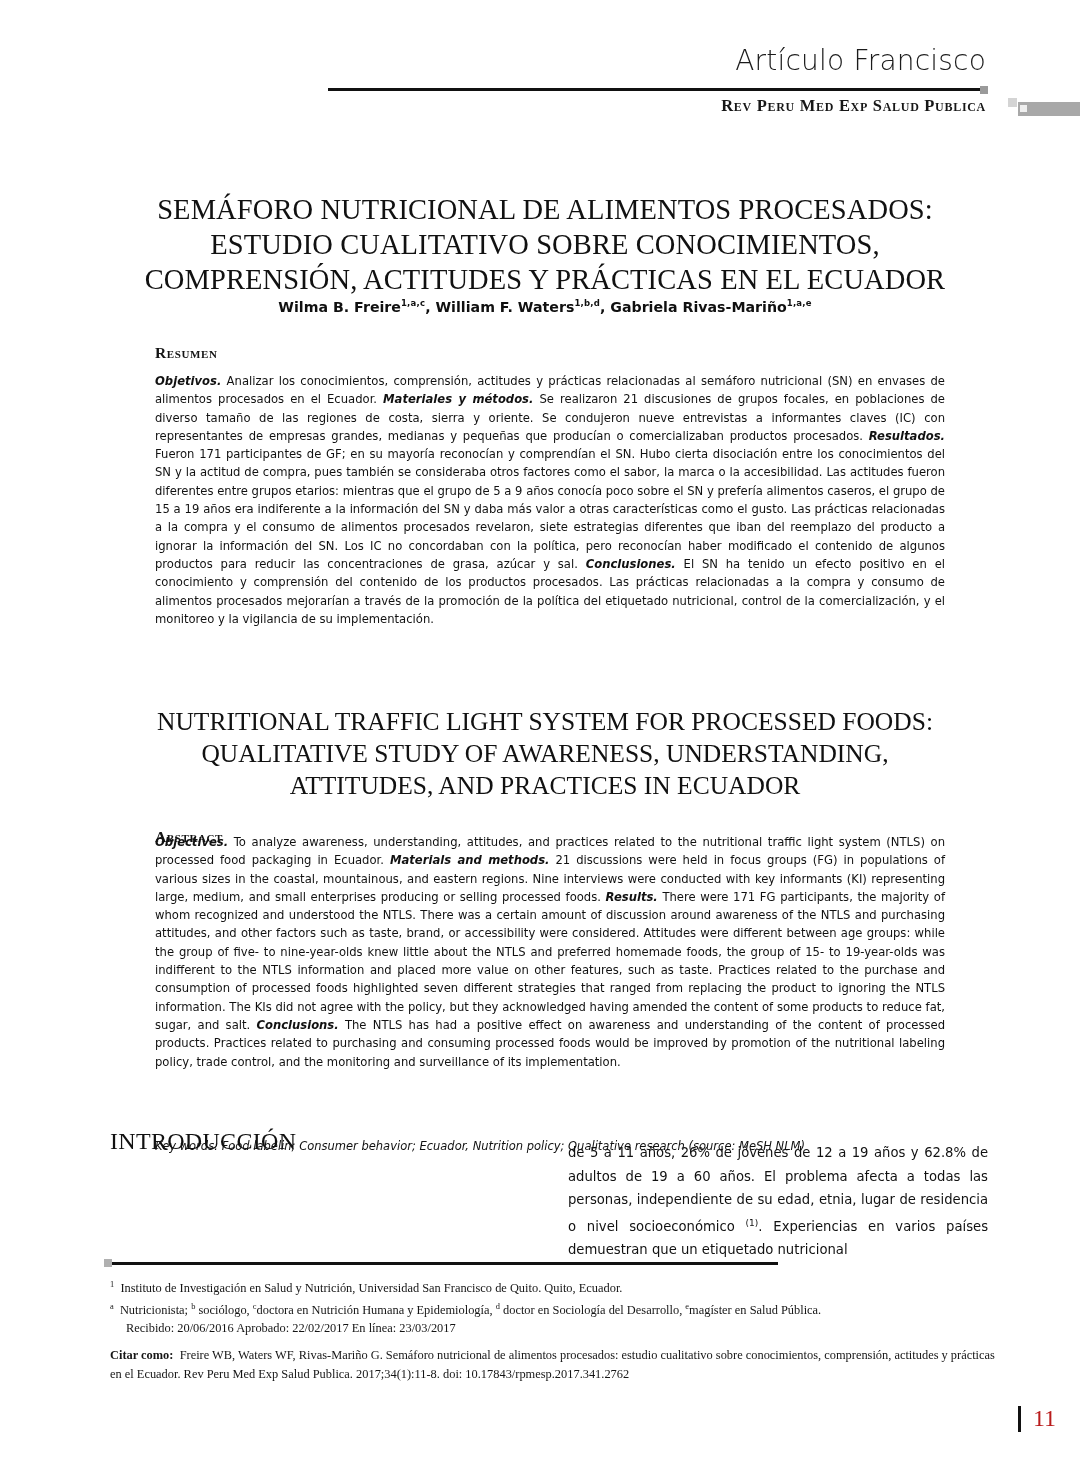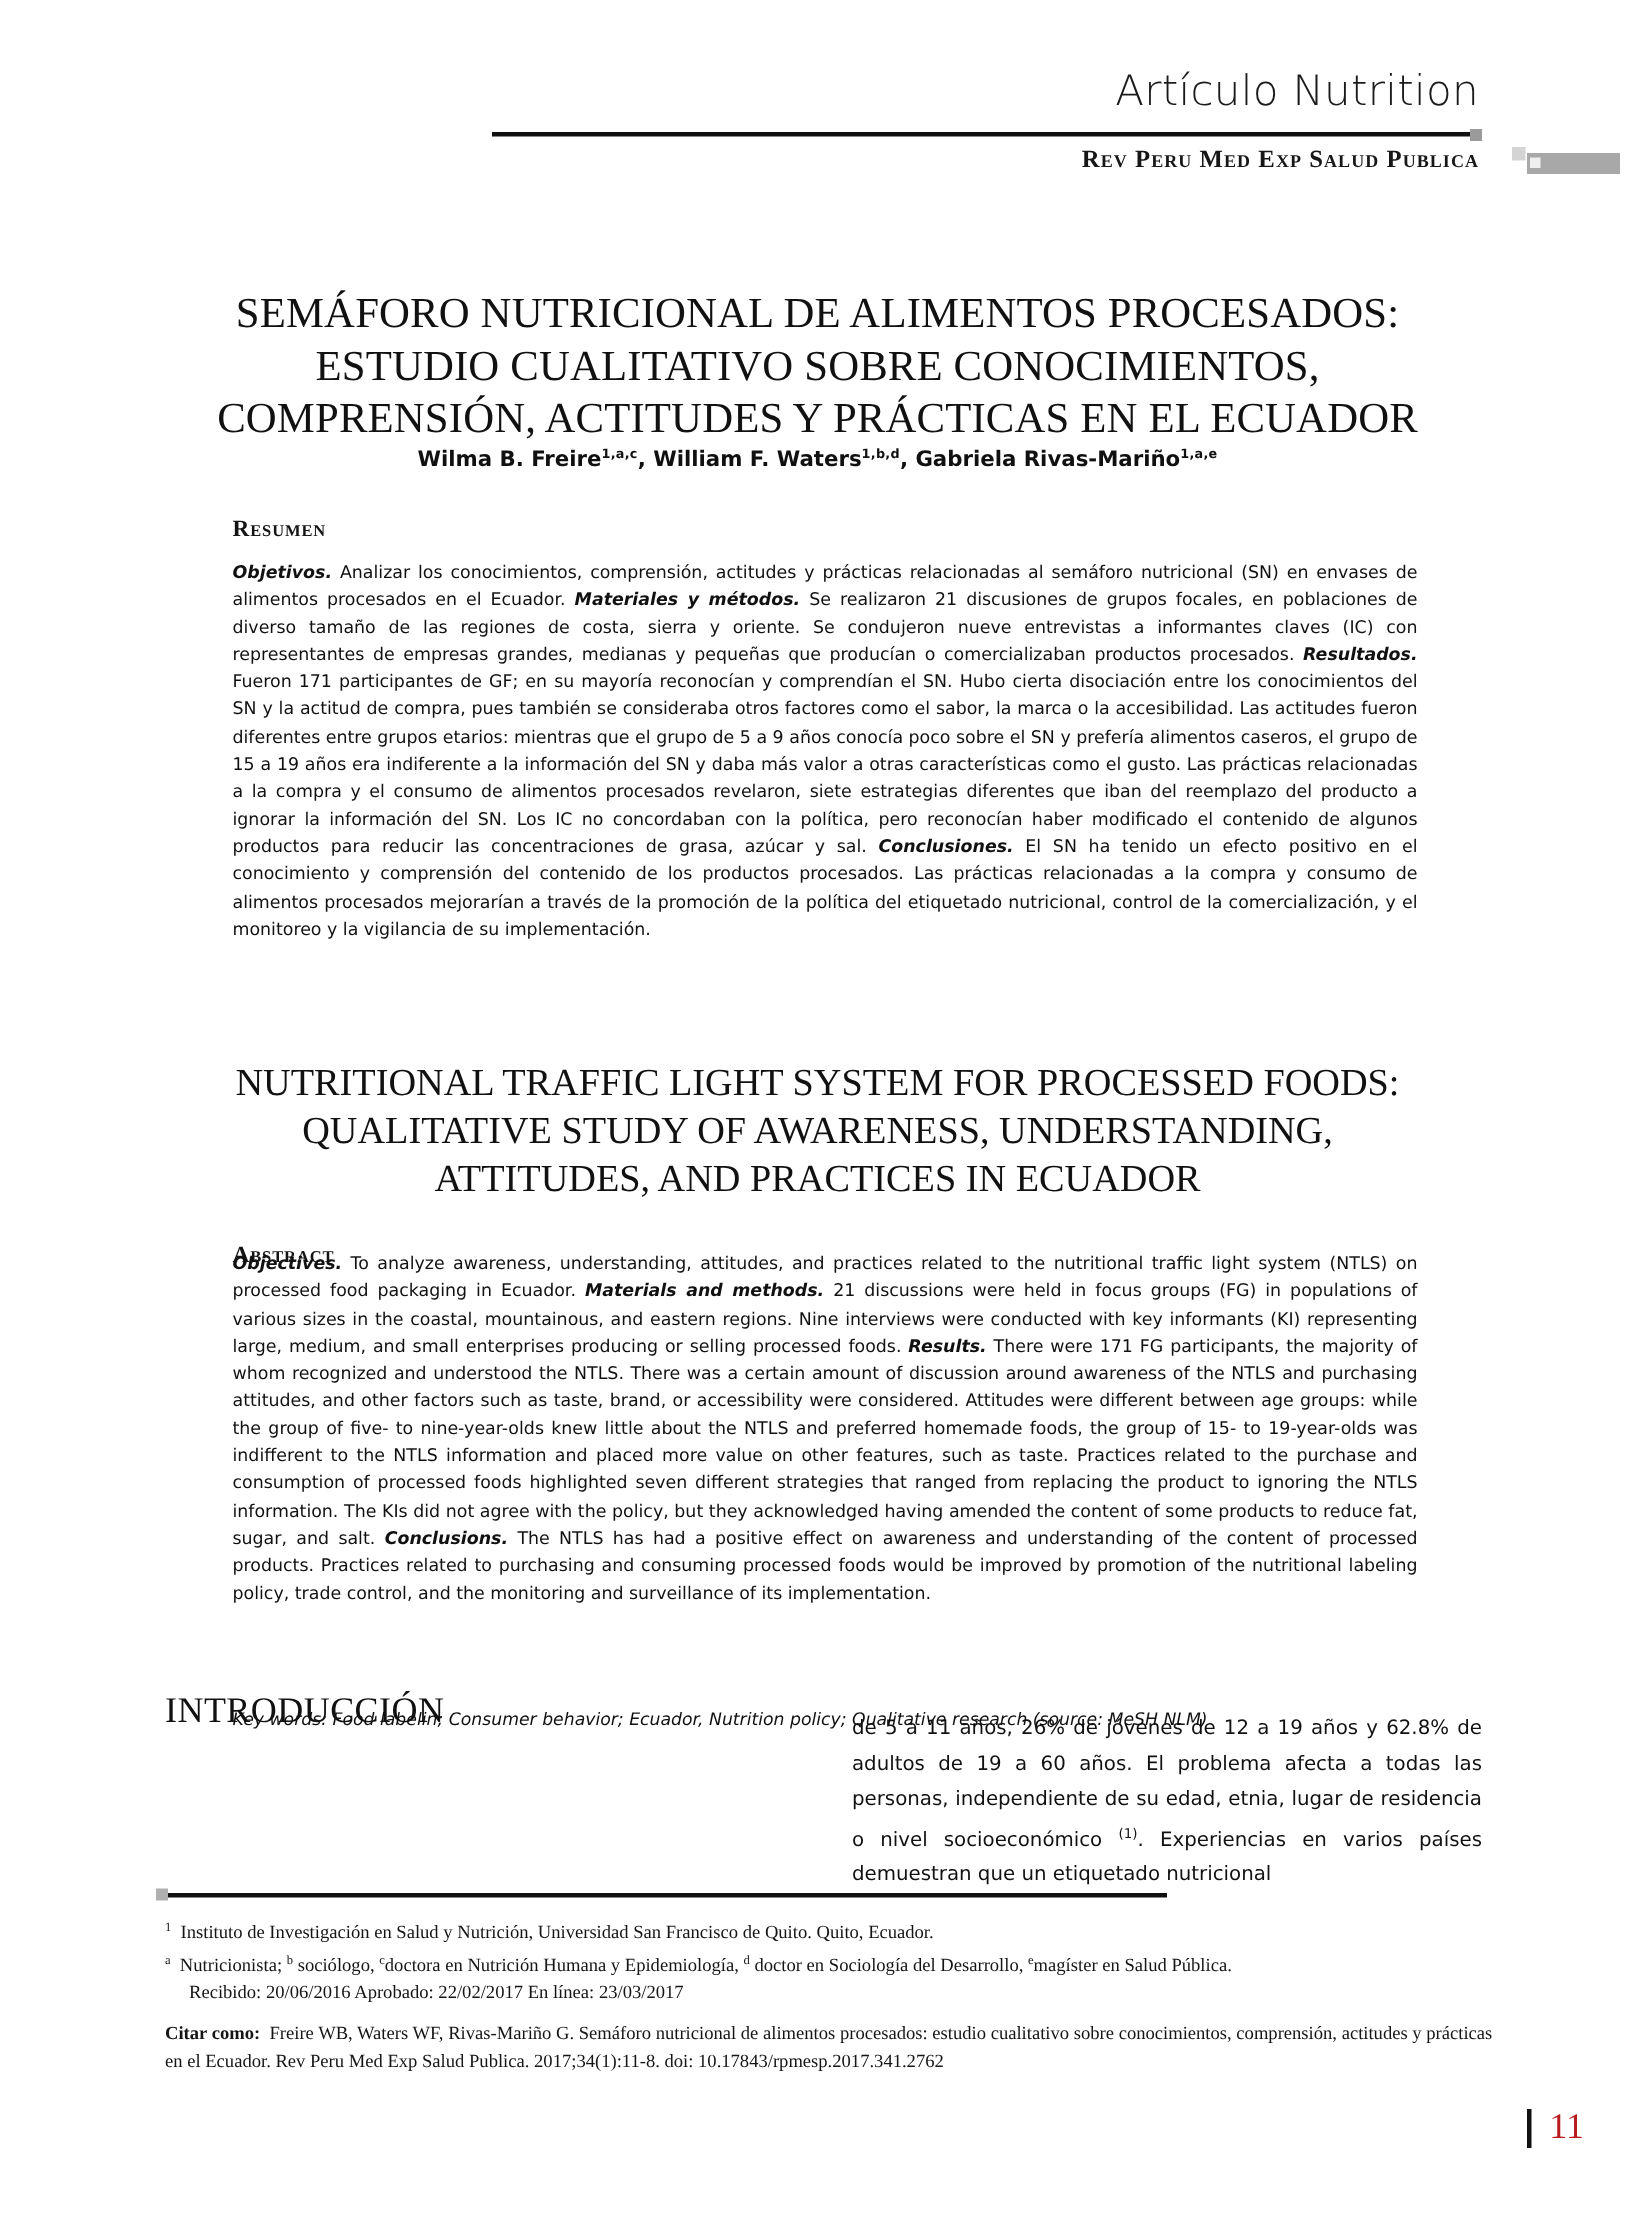--- a/index.html
+++ b/index.html
@@ -279,21 +279,21 @@
     font-size: 24px;
     color: #b91c1c;
   }
 </style>
 </head>
 <body>
 
 <div class="page">
 
   <div class="header">
-    <div class="header-kicker">Artículo Nutrition</div>
+    <div class="header-kicker">Artículo Francisco</div>
     <div class="header-rule"></div>
     <div class="header-rule-cap"></div>
     <div class="header-journal">Rev Peru Med Exp Salud Publica</div>
     <div class="header-deco"></div>
   </div>
 
   <div class="title-block title-es">SEMÁFORO NUTRICIONAL DE ALIMENTOS PROCESADOS: ESTUDIO CUALITATIVO SOBRE CONOCIMIENTOS, COMPRENSIÓN, ACTITUDES Y PRÁCTICAS EN EL ECUADOR</div>
 
   <div class="authors">Wilma B. Freire<sup>1,a,c</sup>, William F. Waters<sup>1,b,d</sup>, Gabriela Rivas-Mariño<sup>1,a,e</sup></div>
 

